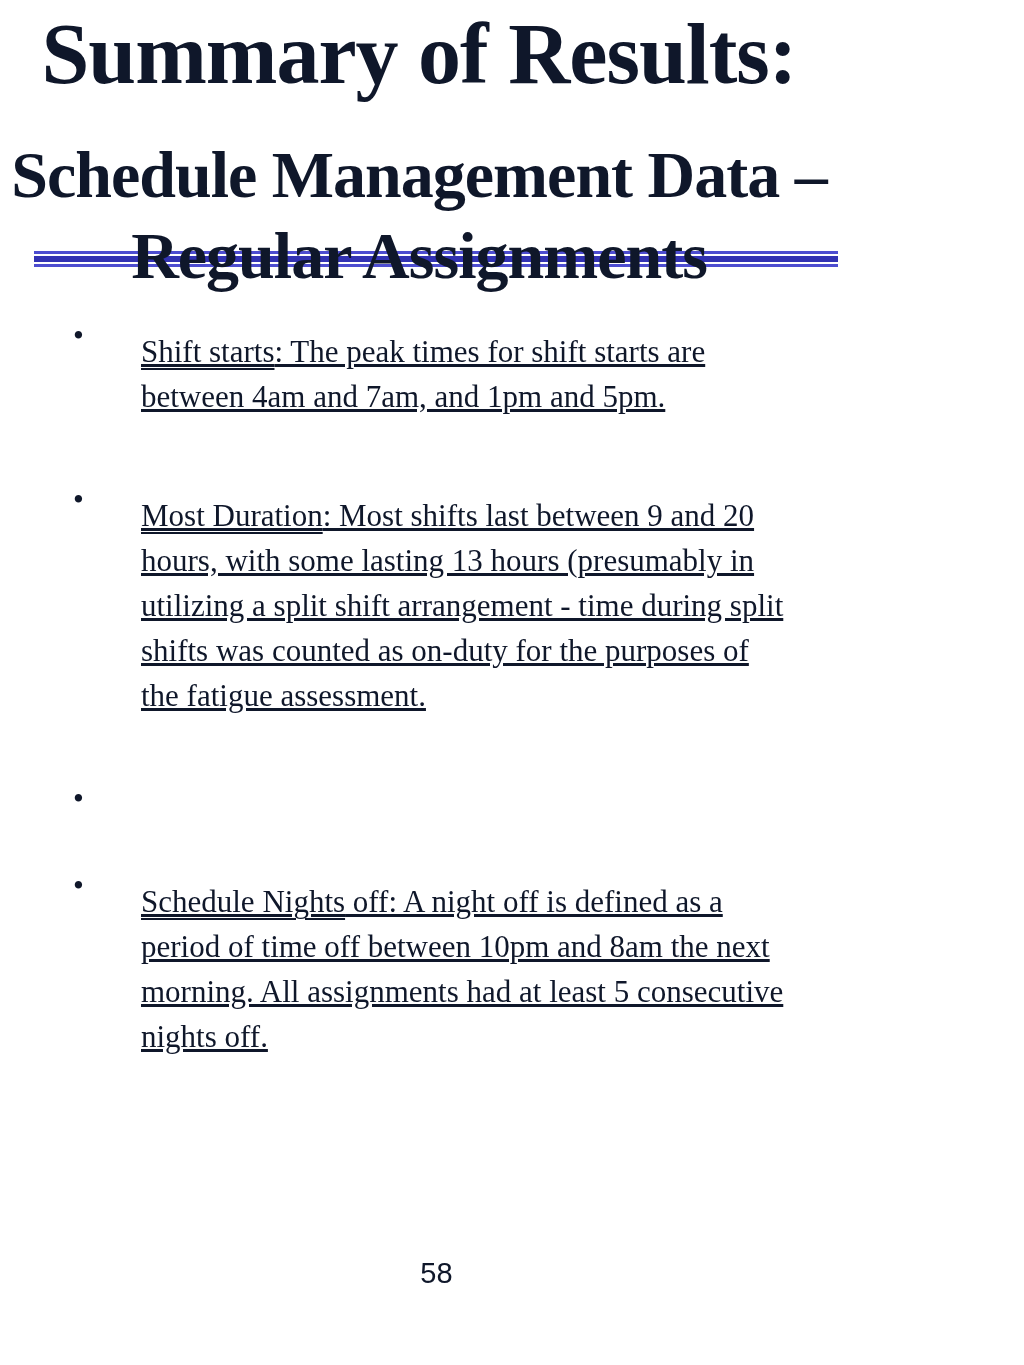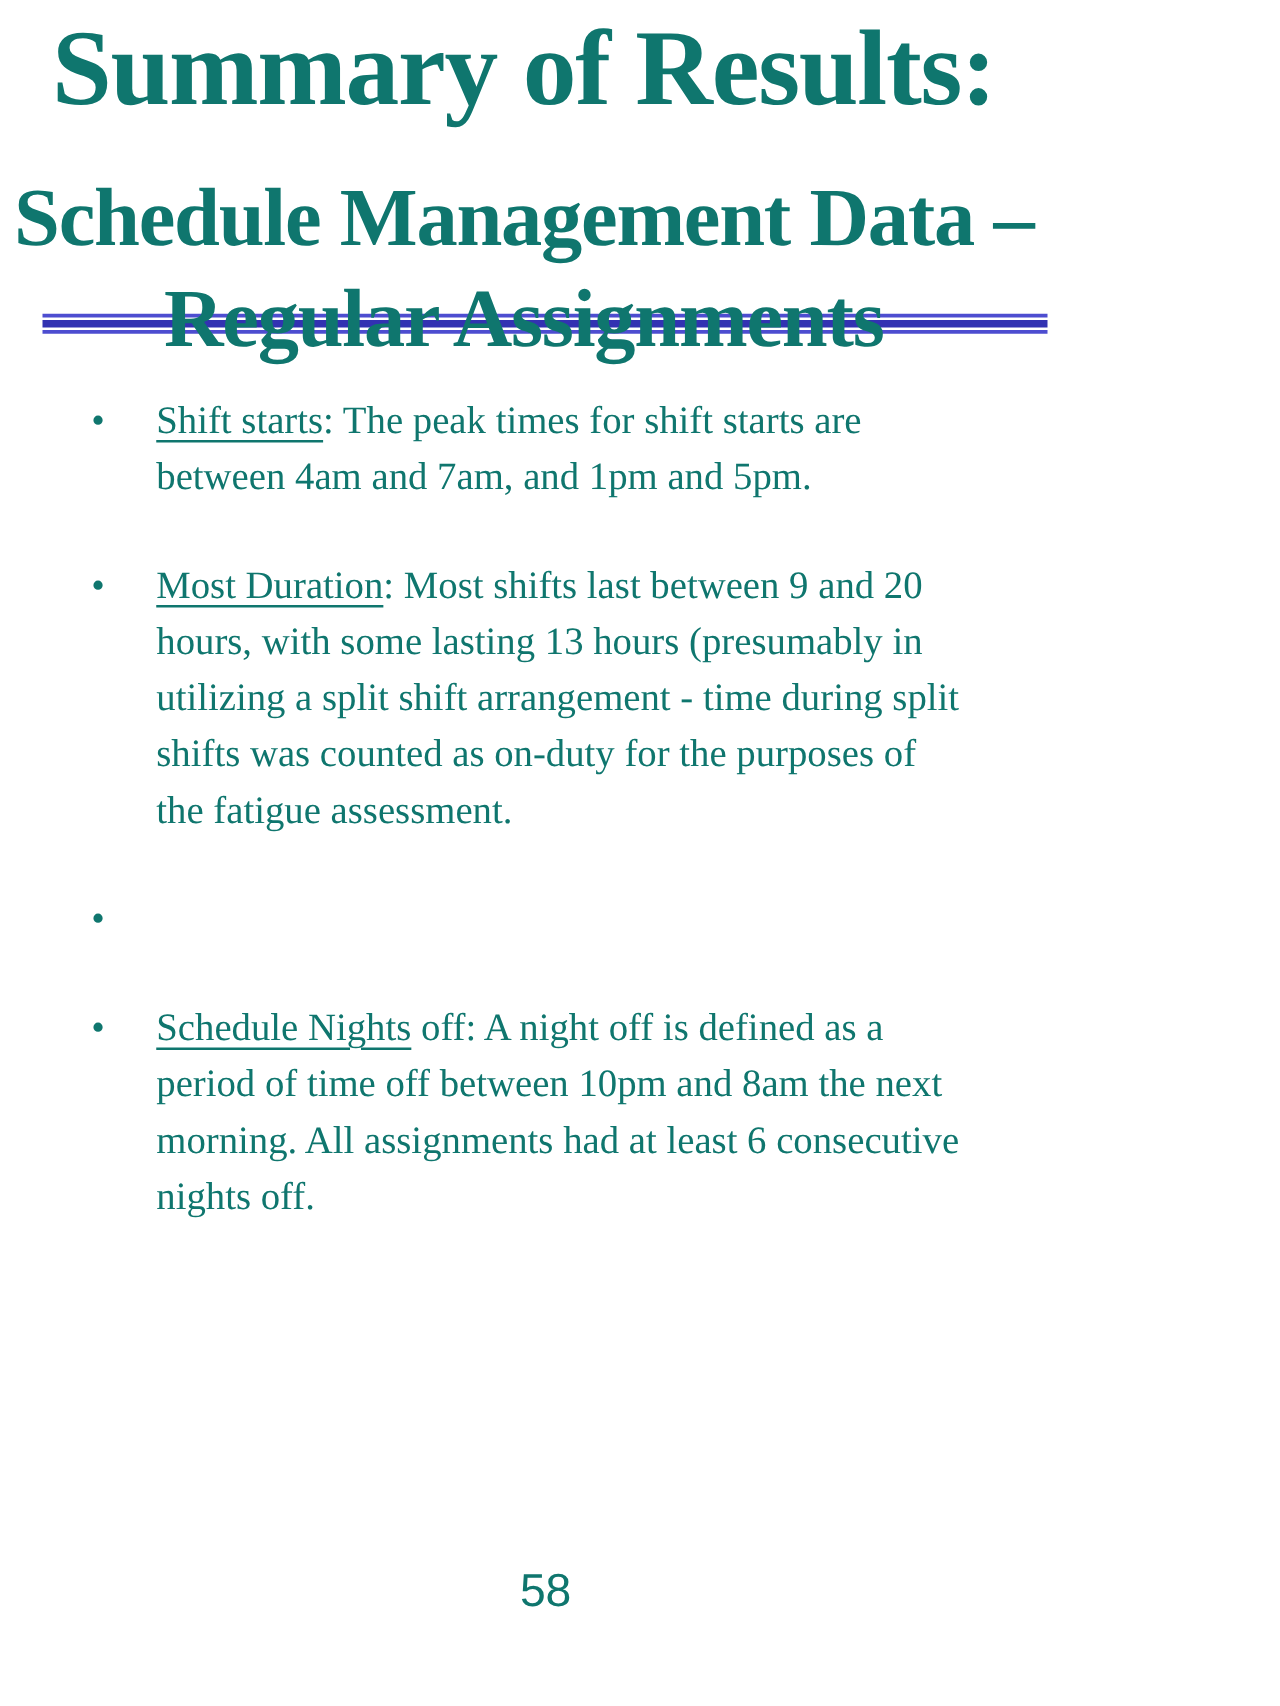--- a/index.html
+++ b/index.html
@@ -7,21 +7,21 @@
     padding: 0;
     background: #ffffff;
   }
   .slide {
     position: relative;
     width: 838px;
     height: 1365px;
     background: #ffffff;
     overflow: hidden;
     font-family: "Liberation Serif", serif;
-    color: #0f766e;
+    color: #0f172a;
   }
 
   
   .title-block {
     position: absolute;
     top: 2px;
     left: 0;
     right: 0;
     text-align: center;
     z-index: 2;
@@ -71,40 +71,41 @@
     display: flex;
     margin: 0 0 42px 0;
   }
   .bullet-marker {
     flex: 0 0 52px;
     width: 52px;
     font-size: 31px;
     line-height: 45px;
   }
   .bullet-text {
-    margin: 0;
+    margin: 16px;
     font-size: 31px;
     line-height: 45px;
     white-space: pre-line;
+    text-decoration: underline;
   }
   .bullet-lead {
     text-decoration: underline;
     text-decoration-thickness: 2px;
     text-underline-offset: 6px;
   }
 
   
   .page-number {
     position: absolute;
     top: 1257px;
     left: 0;
     right: 0;
     text-align: center;
     font-family: "Liberation Sans", sans-serif;
-    font-size: 37px;
+    font-size: 29px;
     line-height: 32px;
     padding-left: 35px;
   }
 </style>
 </head>
 <body>
 
 <div class="slide">
 
   <div class="title-block">
@@ -137,21 +138,21 @@
     </div>
 
     <div class="bullet-item">
       <span class="bullet-marker">•</span>
     </div>
 
     <div class="bullet-item">
       <span class="bullet-marker">•</span>
       <p class="bullet-text"><span class="bullet-lead">Schedule Nights</span><span> off: A night off is defined as a
 period of time off between 10pm and 8am the next
-morning. All assignments had at least 6 consecutive
+morning. All assignments had at least 5 consecutive
 nights off.</span></p>
     </div>
 
   </div>
 
   <div class="page-number">58</div>
 
 </div>
 
 </body></html>

